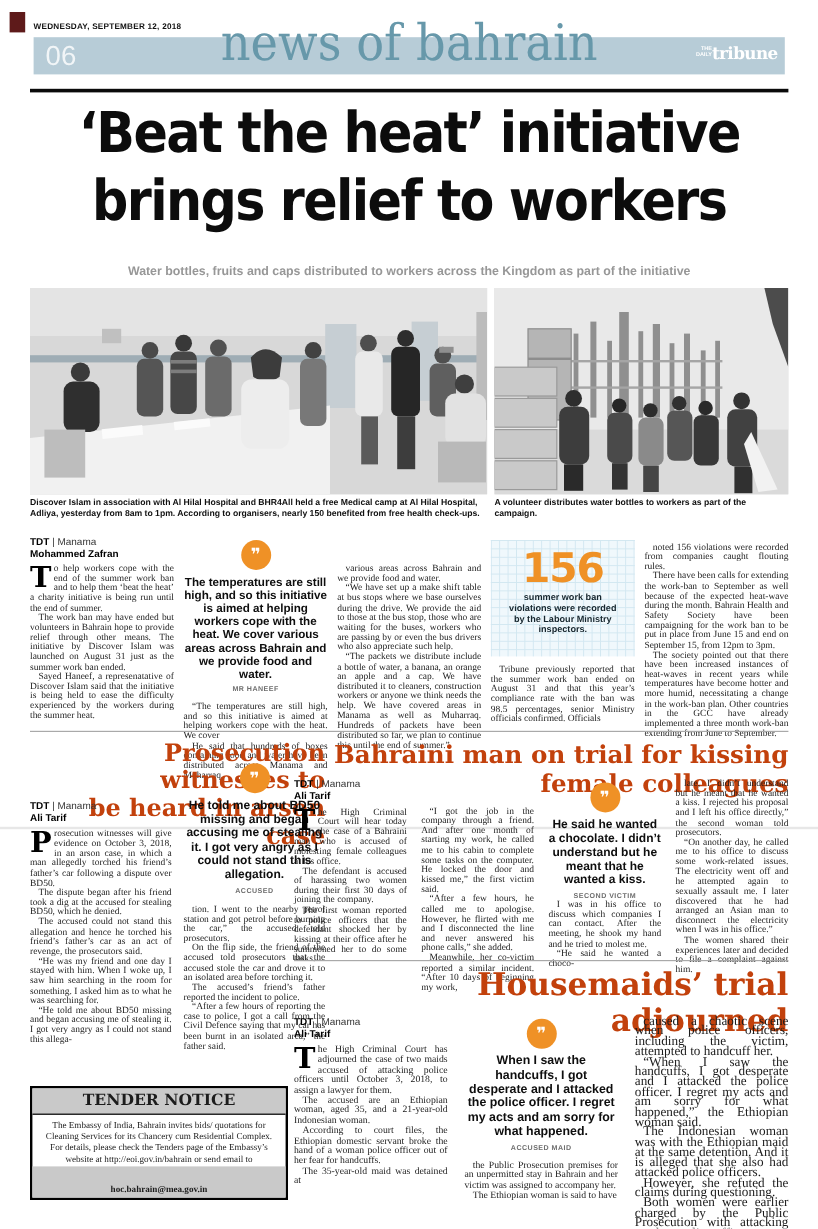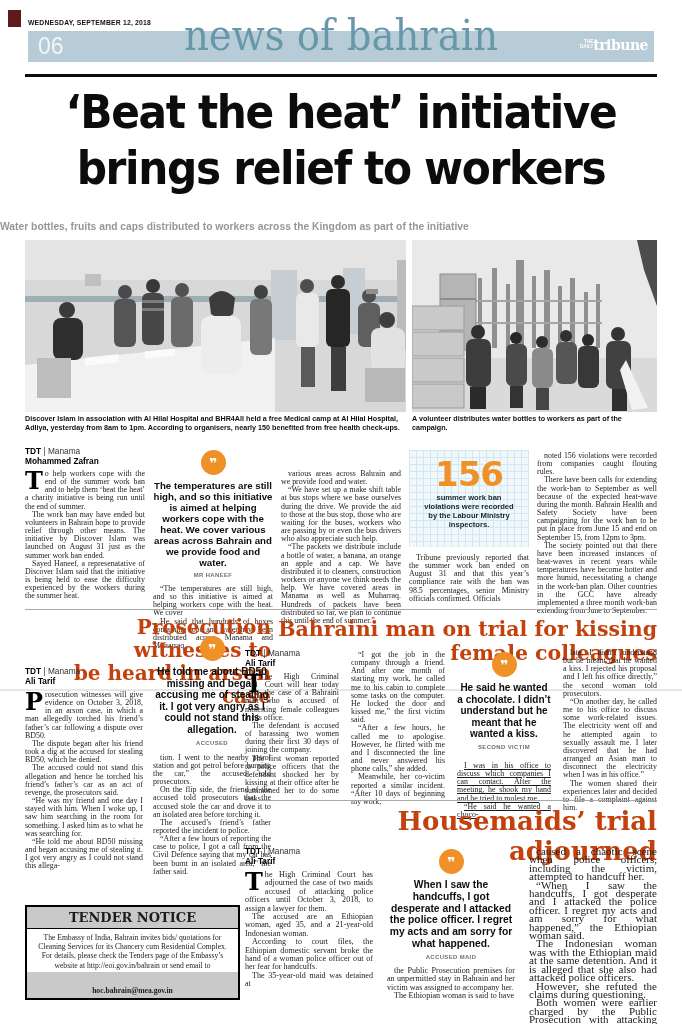--- a/index.html
+++ b/index.html
@@ -19,21 +19,21 @@
   .logo{left:552px;top:36px;width:96px;text-align:right;color:#fff;white-space:nowrap;}
   .logo .sm{display:inline-block;font-family:"Liberation Sans",sans-serif;font-size:4.6px;
             font-weight:bold;line-height:4.8px;text-align:right;vertical-align:2px;}
   .logo .big{font-family:"DejaVu Serif",serif;font-weight:bold;font-size:14px;letter-spacing:-.5px;}
   .toprule{left:25px;top:74px;width:632px;height:2.5px;background:#0a0a0a;}
 
   
   .main-head{left:0;top:84px;width:682px;text-align:center;font-family:"DejaVu Sans",sans-serif;
              font-weight:bold;font-size:47px;line-height:56px;letter-spacing:-1.5px;color:#0c0c0c;
              transform:scaleX(.9);}
-  .subhead{left:0;top:221px;width:682px;text-align:left;font-family:"Liberation Sans",sans-serif;
+  .subhead{left:0;top:221px;width:682px;text-align:center;font-family:"Liberation Sans",sans-serif;
            font-weight:bold;font-size:10.3px;color:#979797;}
 
   
   .photo{top:240px;height:172px;overflow:hidden;background:#ddd;}
   .caption{top:415px;font-family:"Liberation Sans",sans-serif;font-weight:bold;font-size:7.2px;
            line-height:8.8px;color:#101010;text-align:left;}
 
   
   .byline{font-family:"Liberation Sans",sans-serif;font-size:8.3px;line-height:10px;color:#333;}
   .byline .b{font-weight:bold;color:#000;}
@@ -278,30 +278,30 @@
   <div class="abs byline" style="left:245px;top:648px;">
     <span class="b">TDT</span>
     <span>| Manama</span><br>
     <span class="b">Ali Tarif</span>
   </div>
   <div class="abs body-col" style="left:245px;top:673px;width:94px;">
       <p class="firstp"><span class="dc">T</span>he High Criminal Court will hear today the case of a Bahraini man who is accused of molesting female colleagues at his office.</p>
       <p>The defendant is accused of harassing two women during their first 30 days of joining the company.</p>
       <p>The first woman reported to police officers that the defendant shocked her by kissing at their office after he summoned her to do some tasks.</p>
     </div>
-  <div class="abs body-col" style="left:351px;top:651px;width:94px;">
+  <div class="abs body-col" style="left:351px;top:672px;width:94px;">
       <p>“I got the job in the company through a friend. And after one month of starting my work, he called me to his cabin to complete some tasks on the computer. He locked the door and kissed me,” the first victim said.</p>
       <p>“After a few hours, he called me to apologise. However, he flirted with me and I disconnected the line and never answered his phone calls,” she added.</p>
       <p>Meanwhile, her co-victim reported a similar incident. “After 10 days of beginning my work,</p>
     </div>
   <div class="abs" style="left:457px;top:652px;width:94px;">
     <div class="qicon"></div>
     <div class="pullquote" style="font-size:10px;line-height:11.6px;">He said he wanted a chocolate. I didn’t understand but he meant that he wanted a kiss.</div>
     <div class="pq-attr">SECOND VICTIM</div>
-    <div class="body-col" style="margin-top:12px;text-decoration:underline;">
+    <div class="body-col" style="margin-top:0;">
         <p>I was in his office to discuss which companies I can contact. After the meeting, he shook my hand and he tried to molest me.</p>
         <p>“He said he wanted a choco-</p>
       </div>
   </div>
   <div class="abs body-col" style="left:563px;top:649px;width:94px;">
       <p>late, I didn’t understand but he meant that he wanted a kiss. I rejected his proposal and I left his office directly,” the second woman told prosecutors.</p>
       <p>“On another day, he called me to his office to discuss some work-related issues. The electricity went off and he attempted again to sexually assault me. I later discovered that he had arranged an Asian man to disconnect the electricity when I was in his office.”</p>
       <p>The women shared their experiences later and decided to file a complaint against him.</p>
     </div>
 

